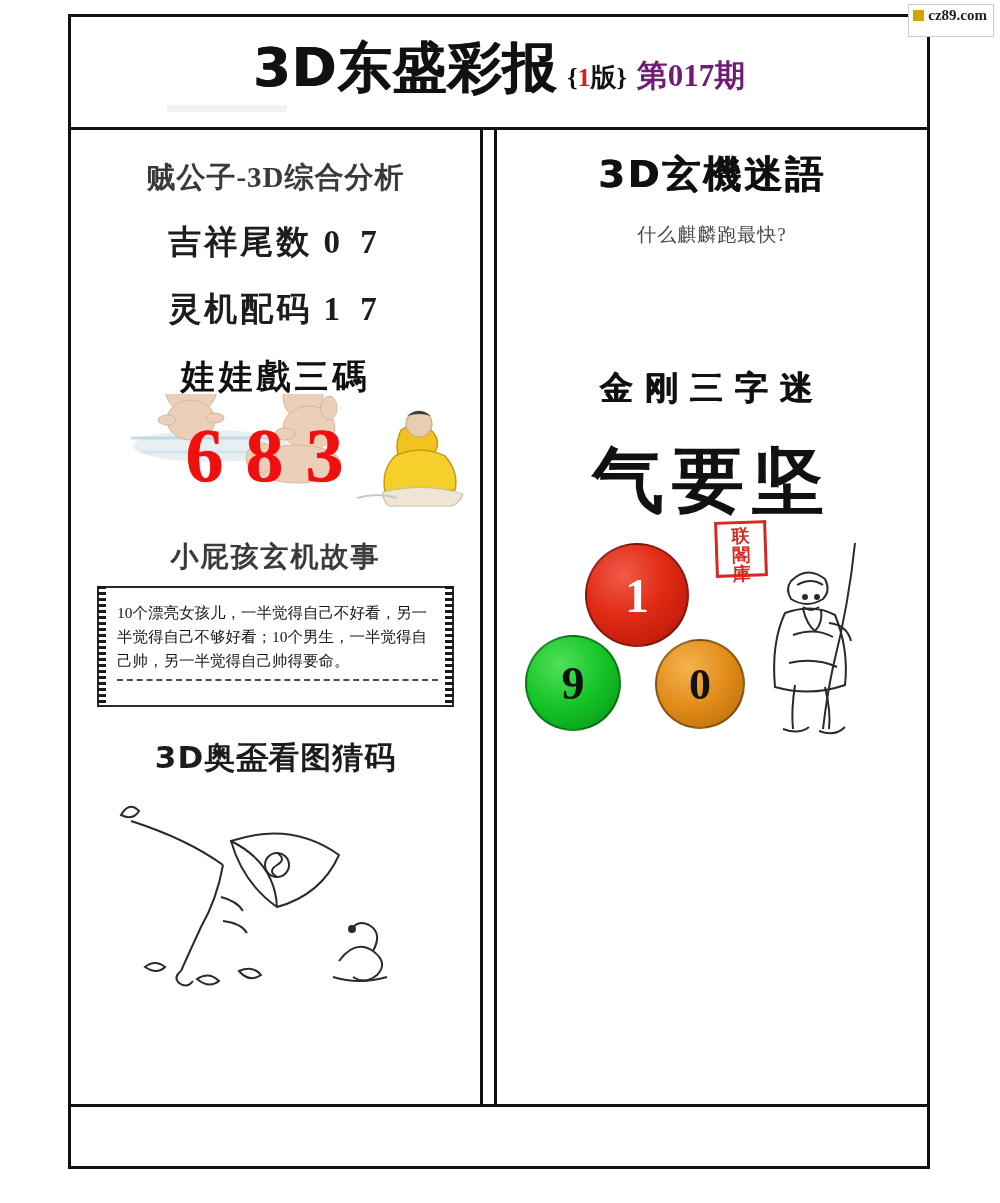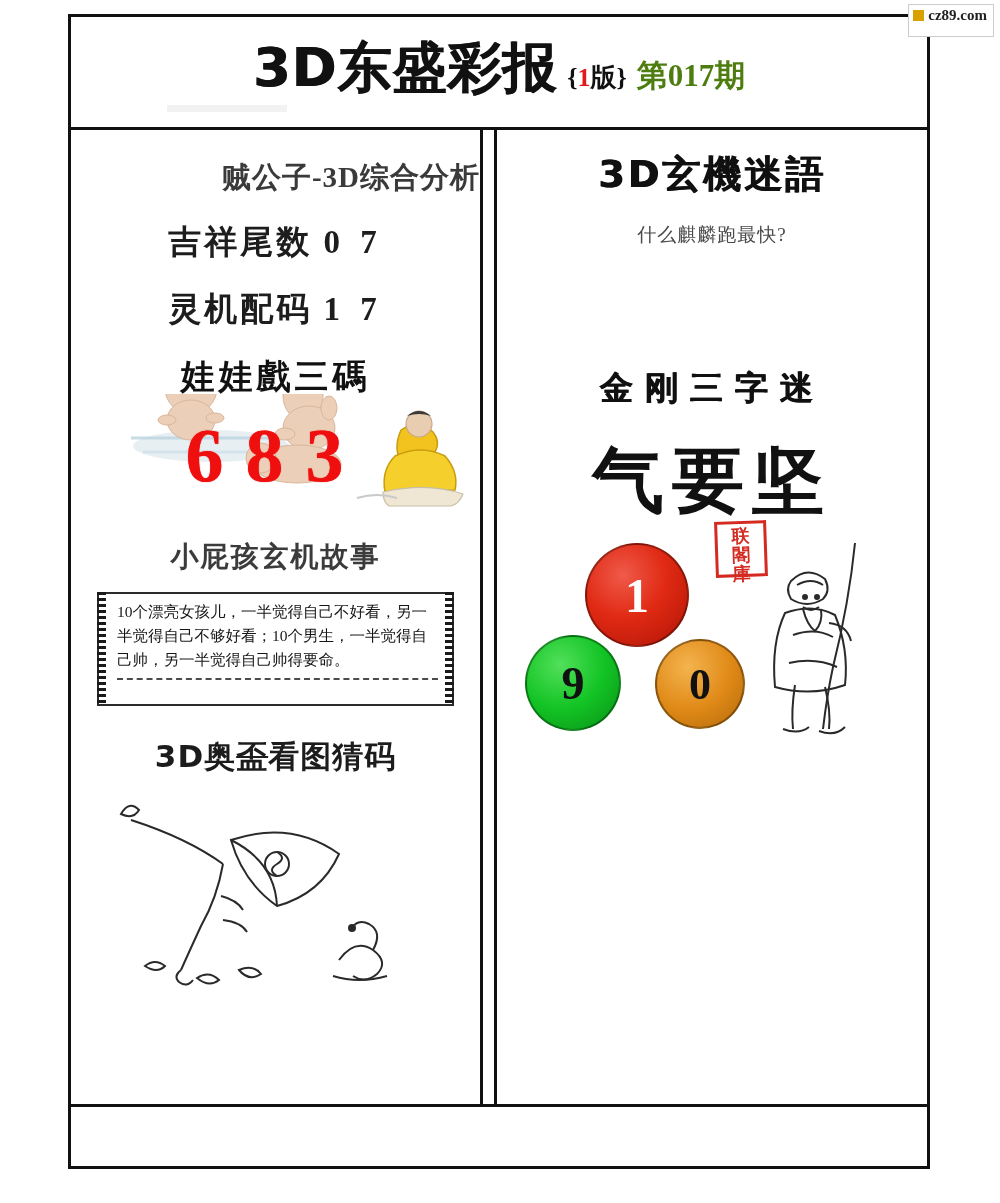--- a/index.html
+++ b/index.html
@@ -86,21 +86,21 @@
     color: #111111;
   }
   .title-ver .redno {
     color: #e01b1b;
     font-weight: bold;
   }
   .title-issue {
     font-family: "Liberation Serif", serif;
     font-size: 31px;
     font-weight: bold;
-    color: #4d7c0f;
+    color: #701a75;
   }
   
   .ghost {
     position: absolute;
     left: 96px;
     top: 88px;
     width: 120px;
     height: 7px;
     background: #f2f2f2;
   }
@@ -139,21 +139,21 @@
     bottom: 0;
     width: 100%;
     height: 62px;
     border-top: 3px solid #111111;
     box-sizing: border-box;
     background: #ffffff;
   }
 
   
   .l-sub {
-    text-align: right;
+    text-align: center;
     font-family: "Liberation Serif", serif;
     font-size: 29px;
     font-weight: bold;
     color: #3a3a3a;
     margin-top: 28px;
     letter-spacing: 1px;
   }
   .l-line {
     text-align: center;
     font-family: "Liberation Serif", serif;
@@ -207,22 +207,22 @@
     font-family: "DejaVu Sans", sans-serif;
     font-size: 28px;
     font-weight: bold;
     color: #3b3b3b;
     letter-spacing: 2px;
     margin-top: 14px;
   }
 
   .story-box {
     position: relative;
-    margin: 16px 26px 0 26px;
-    padding: 6px 14px 12px 18px;
+    margin: 10px 26px 0 26px;
+    padding: 13px 14px 12px 18px;
     border: 2px solid #2b2b2b;
     font-family: "Liberation Serif", serif;
     font-size: 15.5px;
     line-height: 1.55;
     color: #151515;
     background: #ffffff;
     min-height: 92px;
   }
   .zig-left, .zig-right {
     position: absolute;

